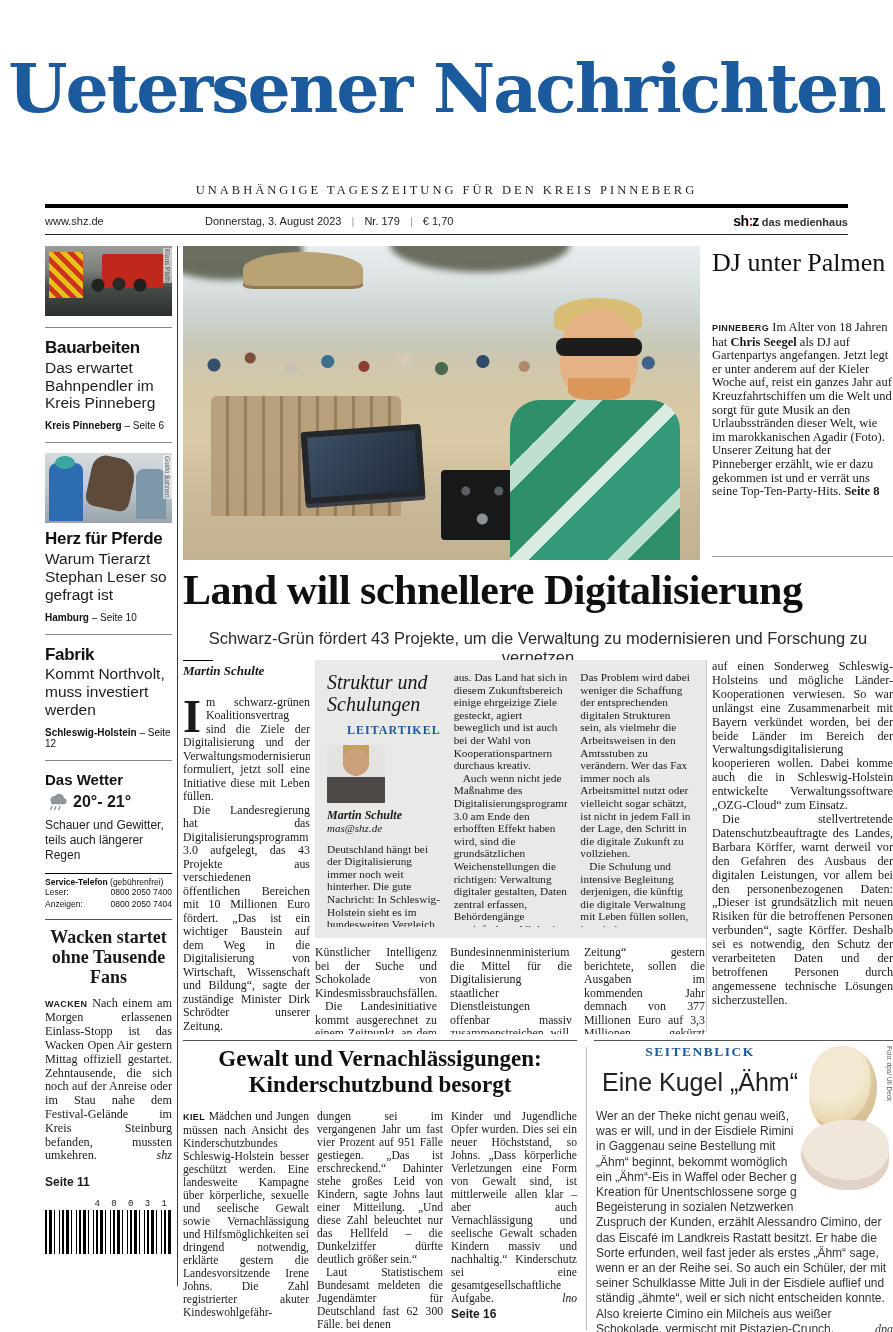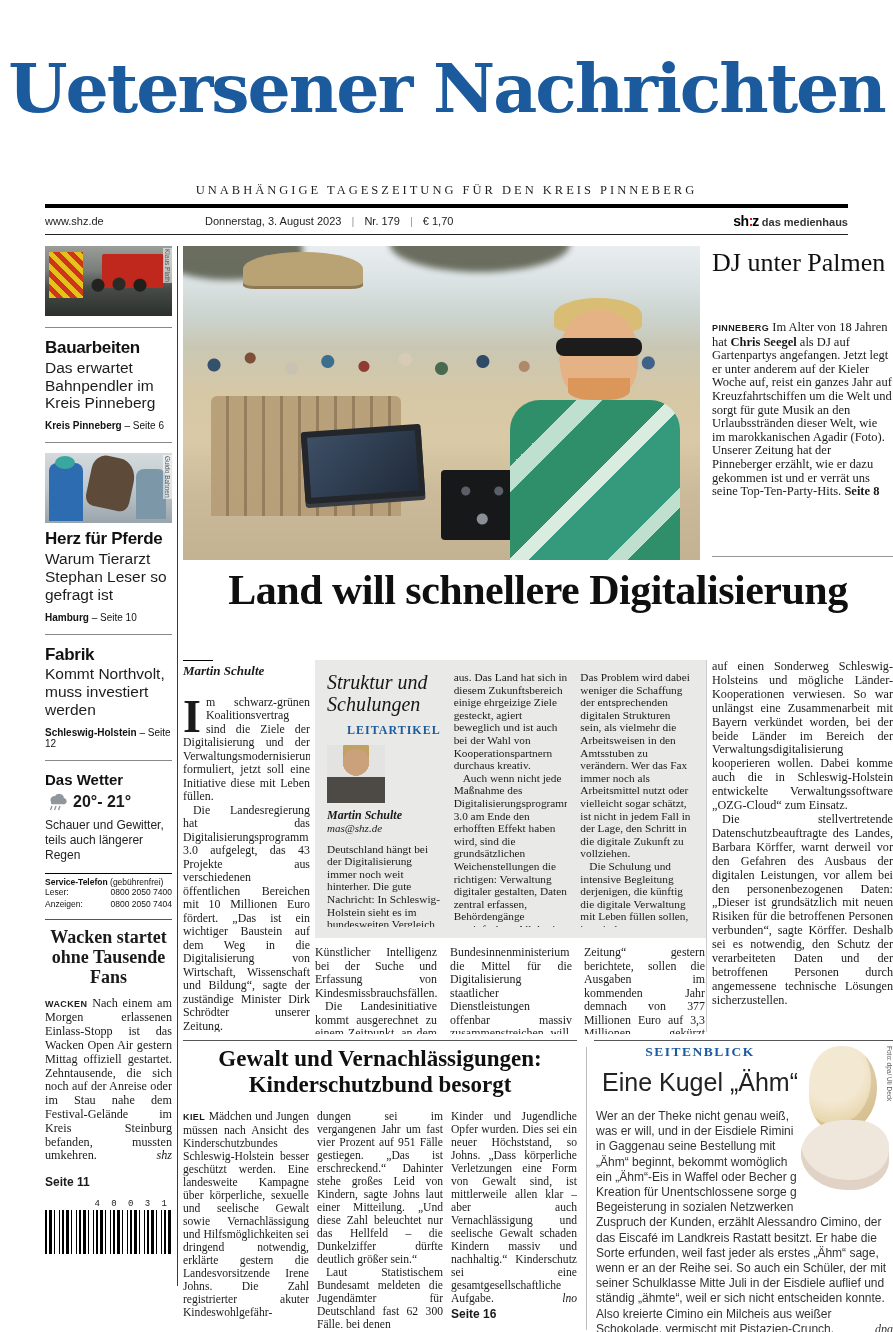--- a/index.html
+++ b/index.html
@@ -117,21 +117,21 @@
     background:linear-gradient(135deg,#2f8f6a 0 20%,#bfe0cf 20% 28%,#2f8f6a 28% 48%,#d9ecdf 48% 54%,#35997b 54% 78%,#bfe0cf 78% 84%,#2f8f6a 84% 100%);
     border-radius:30px 30px 0 0;}
 
   
   .dj-col{left:712px;top:248px;width:181px;}
   .dj-head{font-size:26px;line-height:1.12;font-family:"Liberation Serif",serif;color:#111;}
   .dj-body{margin-top:44px;font-size:12.5px;line-height:13.6px;text-align:left;}
   .dj-rule{left:712px;top:556px;width:181px;border-top:1px solid #999;}
 
   
-  .lead-headline{left:183px;top:568px;width:710px;text-align:center;
+  .lead-headline{left:183px;top:568px;width:710px;
     font-family:"Liberation Serif",serif;font-weight:bold;font-size:42px;line-height:1.05;
     letter-spacing:-0.5px;color:#0f0f0f;}
   .lead-subhead{left:183px;top:629px;width:710px;text-align:center;
     font-family:"Liberation Sans",sans-serif;font-size:16.5px;color:#2a2a2a;}
 
   .colbox{overflow:hidden;font-size:11.9px;line-height:13.5px;text-align:justify;}
   .colbox p{margin:0;}
   .colbox p + p{text-indent:10px;}
   .col1{left:183px;top:660px;width:127px;height:372px;}
   .byline-rule{width:30px;border-top:1.5px solid #000;margin-bottom:3px;}
@@ -349,20 +349,21 @@
       <span class="kicker">PINNEBERG</span>
       <span>Im Alter von 18 Jahren hat</span>
       <b>Chris Seegel</b>
       <span>als DJ auf Gartenpartys angefangen. Jetzt legt er unter anderem auf der Kieler Woche auf, reist ein ganzes Jahr auf Kreuzfahrtschiffen um die Welt und sorgt für gute Musik an den Urlaubsstränden dieser Welt, wie im marokkanischen Agadir (Foto). Unserer Zeitung hat der Pinneberger erzählt, wie er dazu gekommen ist und er verrät uns seine Top-Ten-Party-Hits.</span>
       <b>Seite 8</b>
     </p>
   </div>
   <div class="abs dj-rule"></div>
 
   <div class="abs lead-headline">Land will schnellere Digitalisierung</div>
+  <div class="abs lead-subhead">Schwarz-Grün fördert 43 Projekte, um die Verwaltung zu modernisieren und Forschung zu vernetzen</div>
 
   <div class="abs colbox col1">
     <div class="byline-rule"></div>
     <div class="byline">Martin Schulte</div>
     <p><span class="dropcap">I</span><span>m schwarz-grünen Koalitionsvertrag sind die Ziele der Digitalisierung und der Verwaltungsmodernisierung formuliert, jetzt soll eine Initiative diese mit Leben füllen.</span></p>
     <p>Die Landesregierung hat das Digitalisierungsprogramm 3.0 aufgelegt, das 43 Projekte aus verschiedenen öffentlichen Bereichen mit 10 Millionen Euro fördert. „Das ist ein wichtiger Baustein auf dem Weg in die Digitalisierung von Wirtschaft, Wissenschaft und Bildung“, sagte der zuständige Minister Dirk Schrödter unserer Zeitung.</p>
 
   </div>
 
   <div class="abs graybox">
@@ -378,21 +379,21 @@
       <p>aus. Das Land hat sich in diesem Zukunftsbereich einige ehrgeizige Ziele gesteckt, agiert beweglich und ist auch bei der Wahl von Kooperationspartnern durchaus kreativ.</p>
       <p>Auch wenn nicht jede Maßnahme des Digitalisierungsprogramms 3.0 am Ende den erhofften Effekt haben wird, sind die grundsätzlichen Weichenstellungen die richtigen: Verwaltung digitaler gestalten, Daten zentral erfassen, Behördengänge vereinfachen. All das ist in den meisten europäischen Ländern schon lange Standard.</p>
     </div>
     <div class="gb-col">
       <p>Das Problem wird dabei weniger die Schaffung der entsprechenden digitalen Strukturen sein, als vielmehr die Arbeitsweisen in den Amtsstuben zu verändern. Wer das Fax immer noch als Arbeitsmittel nutzt oder vielleicht sogar schätzt, ist nicht in jedem Fall in der Lage, den Schritt in die digitale Zukunft zu vollziehen.</p>
       <p>Die Schulung und intensive Begleitung derjenigen, die künftig die digitale Verwaltung mit Leben füllen sollen, ist mindestens genauso wichtig wie der Ausbau der Strukturen.</p>
     </div>
   </div>
 
   <div class="abs colbox bb bb2">
-    <p>Künstlicher Intelligenz bei der Suche und Erfassung von Kindesmissbrauchsfällen.</p>
+    <p>Künstlicher Intelligenz bei der Suche und Schokolade von Kindesmissbrauchsfällen.</p>
     <p>Die Landesinitiative kommt ausgerechnet zu einem Zeitpunkt, an dem das</p>
   </div>
   <div class="abs colbox bb bb3">
     <p>Bundesinnenministerium die Mittel für die Digitalisierung staatlicher Dienstleistungen offenbar massiv zusammenstreichen will. Wie die „Frankfurter Allgemeine</p>
   </div>
   <div class="abs colbox bb bb4">
     <p>Zeitung“ gestern berichtete, sollen die Ausgaben im kommenden Jahr demnach von 377 Millionen Euro auf 3,3 Millionen gekürzt werden. Schrödter hatte mehrfach</p>
   </div>
 
   <div class="abs vrule-right"></div>

